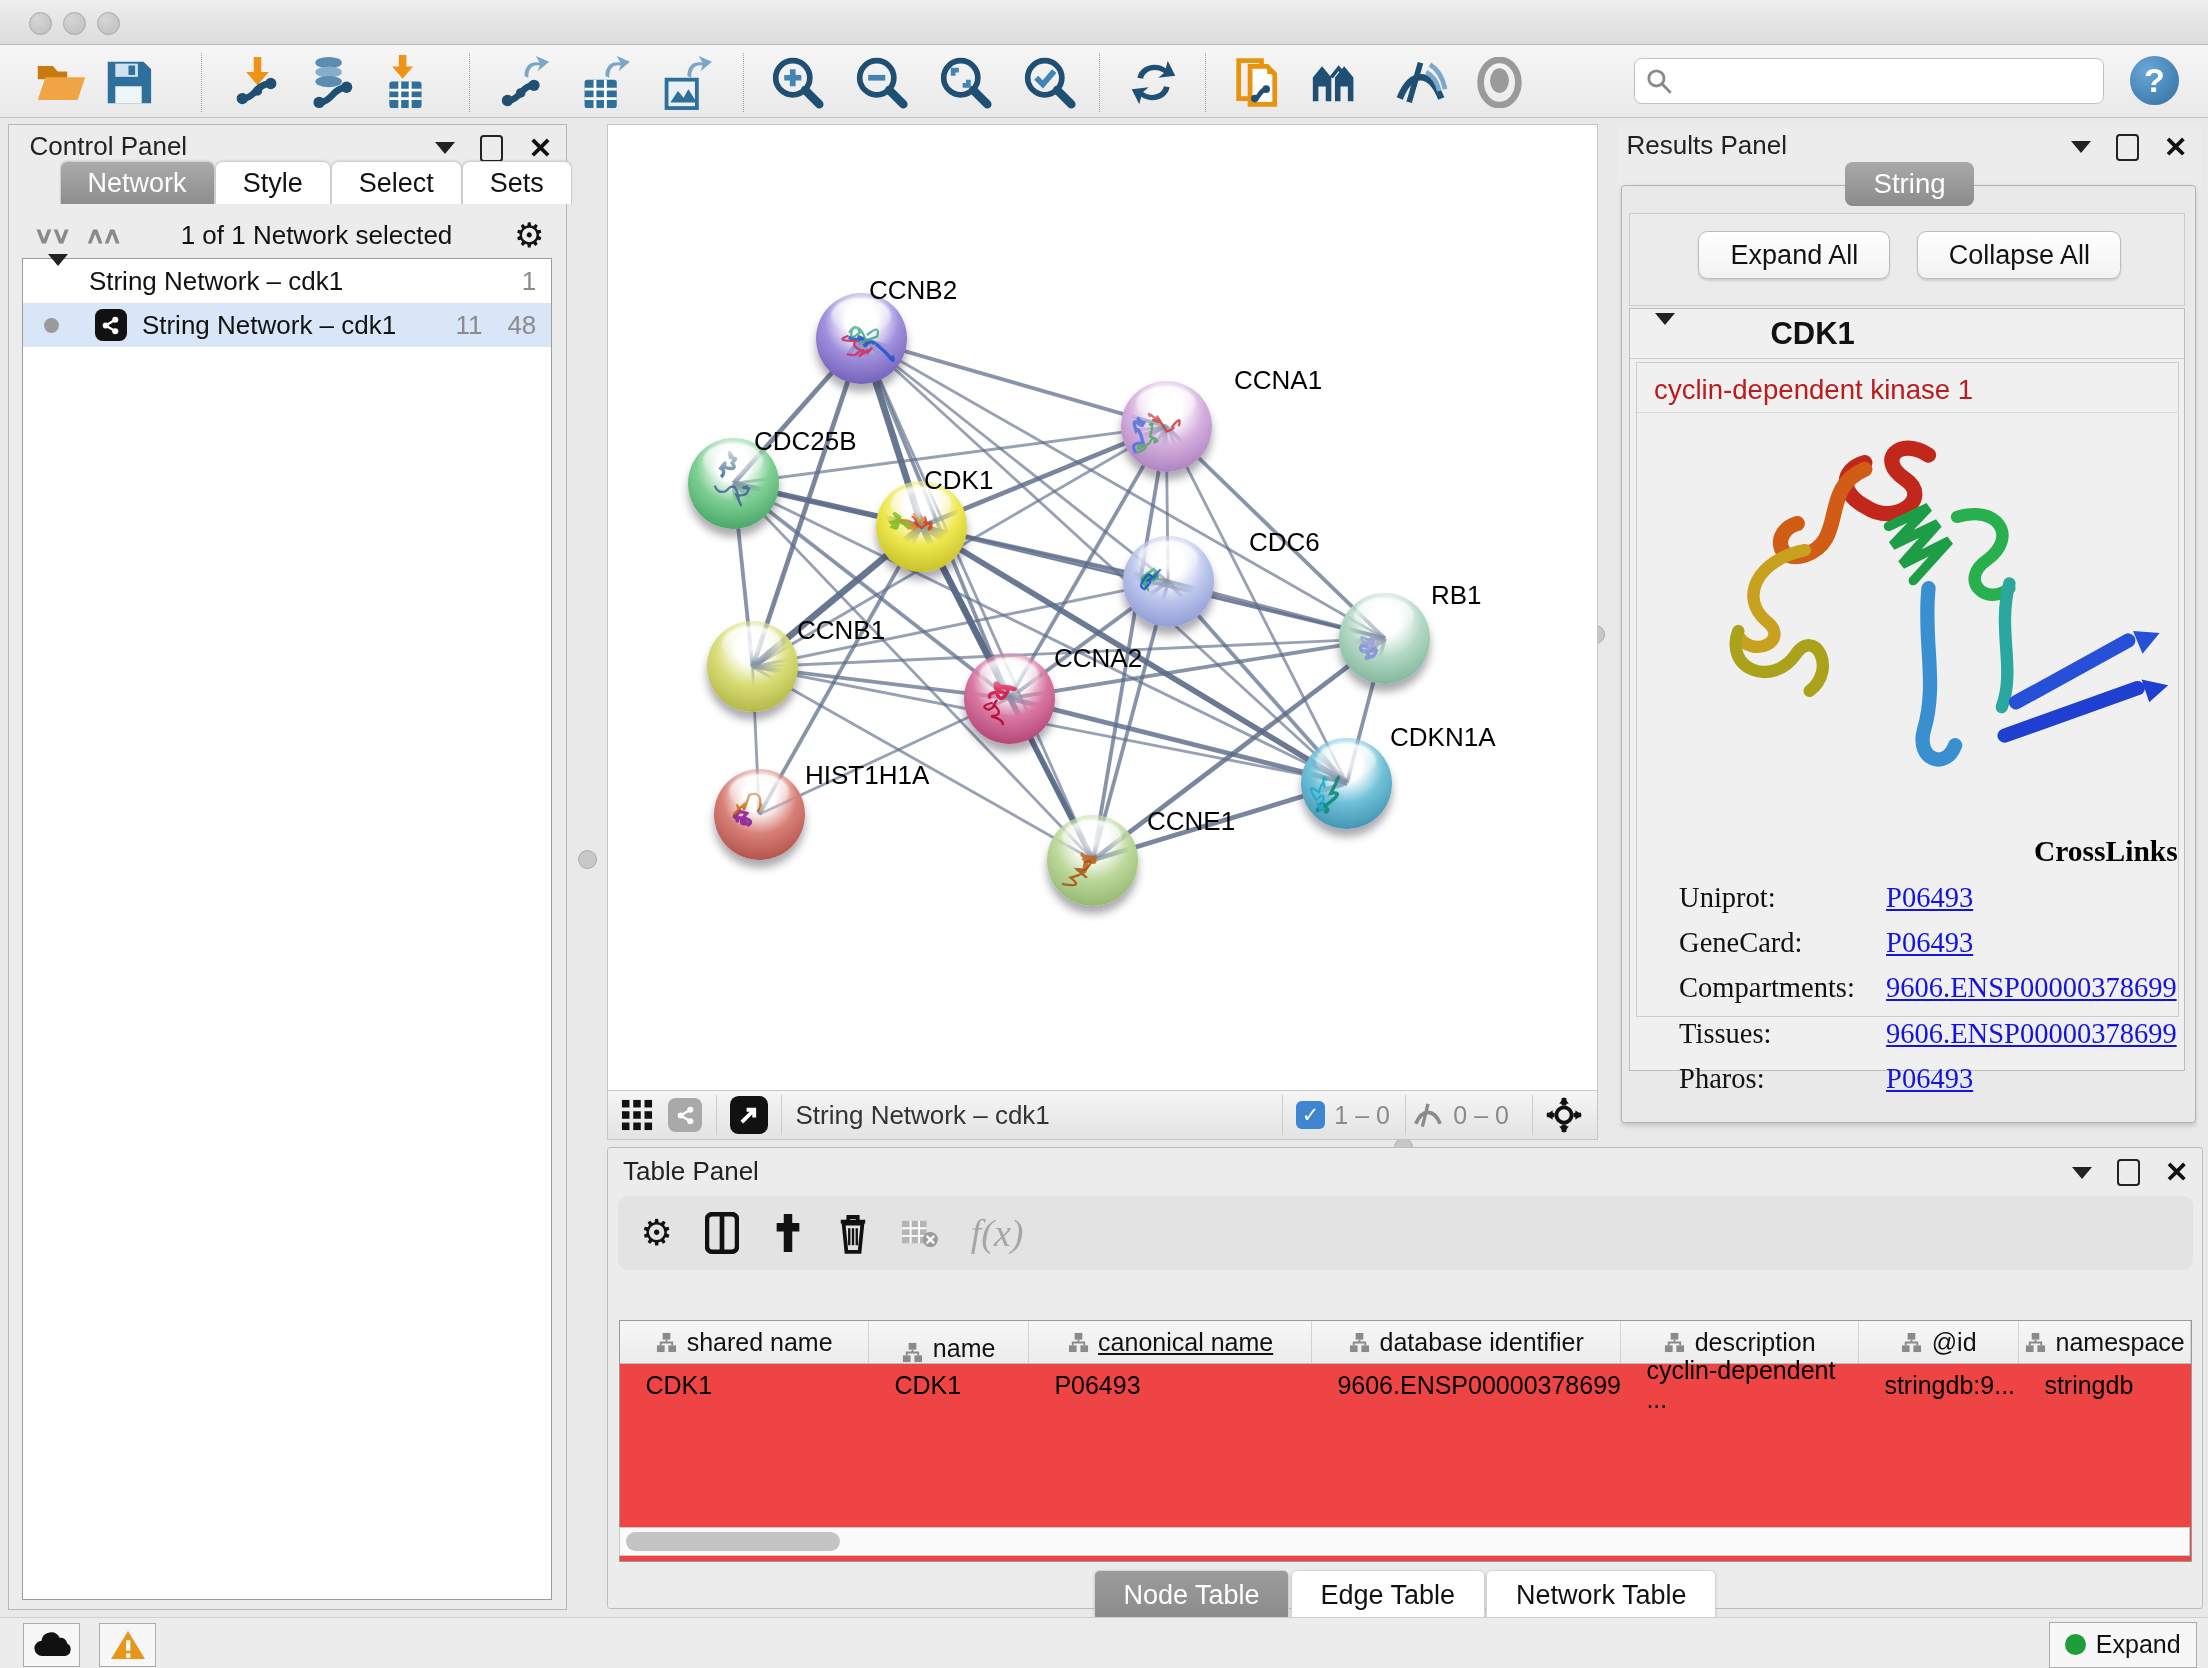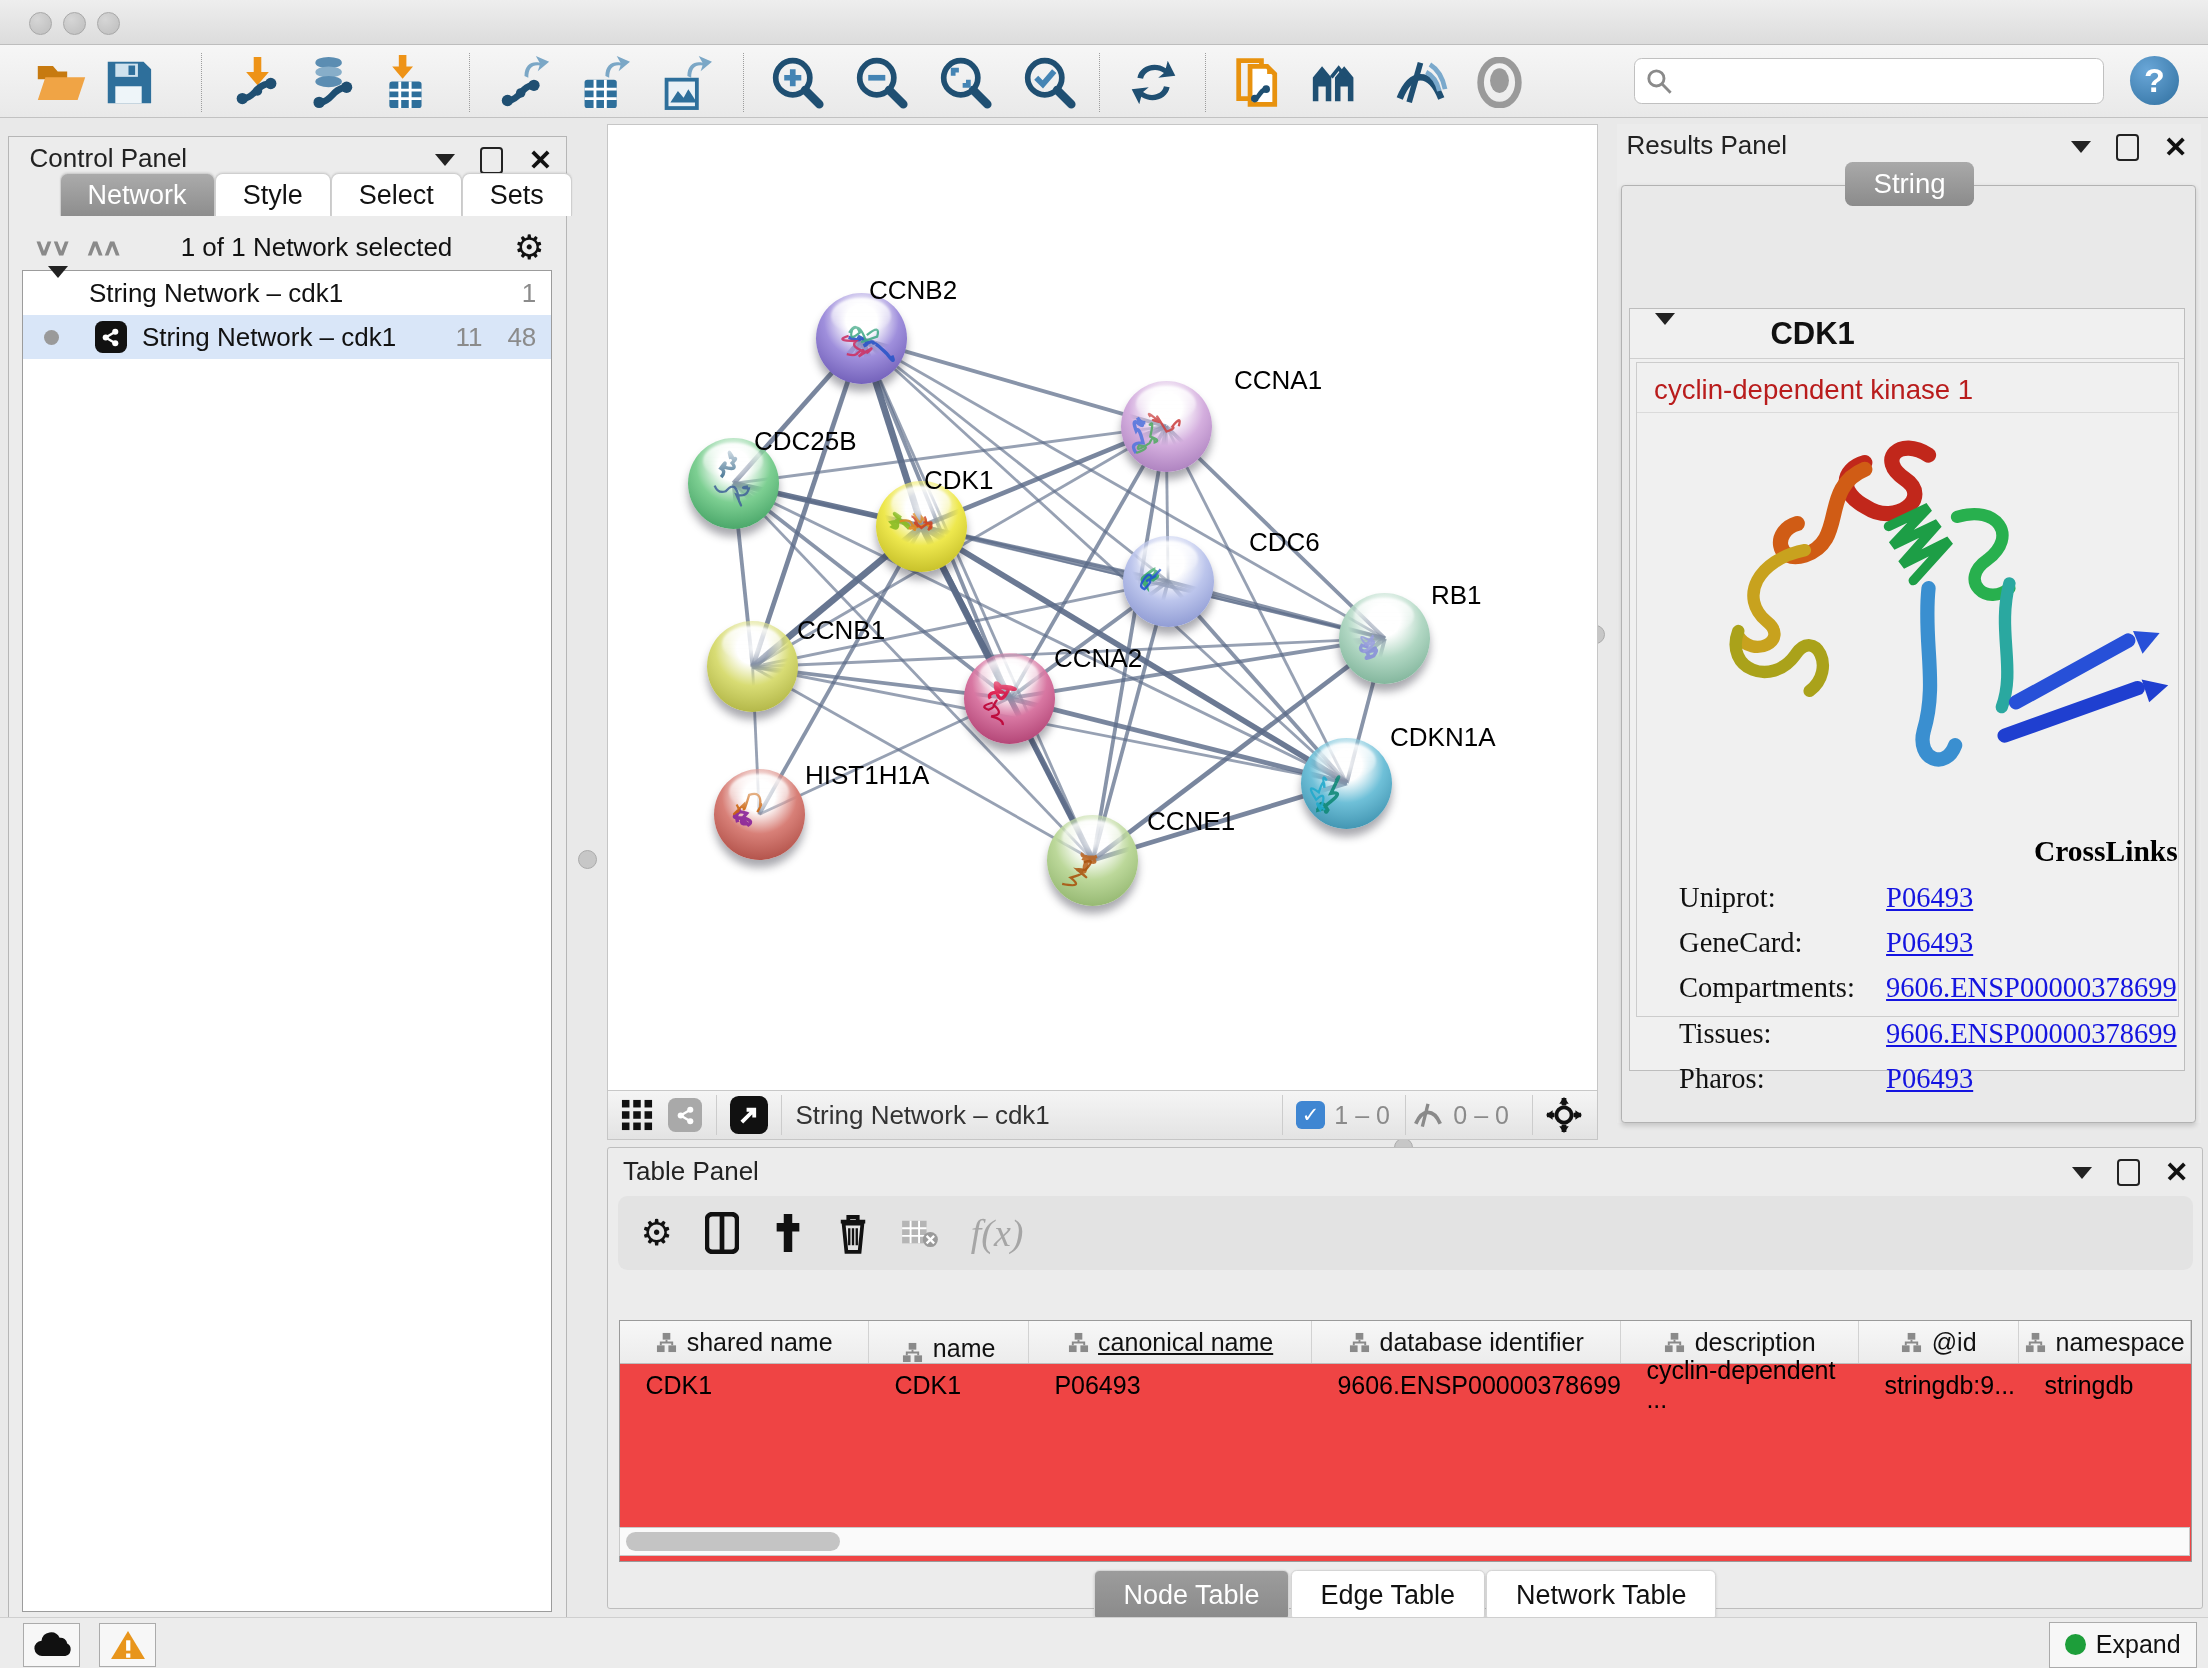--- a/index.html
+++ b/index.html
@@ -22,21 +22,21 @@
   .helpbtn{position:absolute;left:2130px;top:11.4px;width:49px;height:49px;border-radius:50%;
     background:radial-gradient(circle at 35% 30%,#6aa7d8,#2f6f9f);color:#fff;font-size:34px;font-weight:bold;
     display:flex;align-items:center;justify-content:center;}
   
   .panel-title{font-size:26px;color:#222;}
   .panel-ctrls{position:absolute;right:13.3px;top:0;display:flex;gap:25px;align-items:center;font-size:25px;color:#111;}
   .tri-down{width:0;height:0;border-left:10.5px solid transparent;border-right:10.5px solid transparent;border-top:12.4px solid #222;}
   .float-sq{width:19px;height:23px;border:2.9px solid #222;border-radius:3.8px;}
   .close-x{font-size:28.5px;font-weight:bold;color:#111;line-height:23px;}
   
-  .control-panel{position:absolute;left:7.6px;top:136px;width:559px;height:1486px;background:#ececec;
+  .control-panel{position:absolute;left:7.6px;top:124px;width:559px;height:1486px;background:#ececec;
     border:1px solid #b6b6b6;box-sizing:border-box;}
   .cp-tabs{position:absolute;left:51px;top:36px;height:42px;display:flex;}
   .tab{height:42px;padding:0 27px;display:flex;align-items:center;justify-content:center;font-size:27px;
     background:#fff;color:#111;border:1px solid #cfcfcf;border-bottom:none;border-radius:7.6px 7.6px 0 0;box-shadow:0 -1px 1.9px rgba(0,0,0,.08);}
   .tab.active{background:linear-gradient(#ababab,#8d8d8d);color:#fff;}
   .cp-sub{position:absolute;left:0;top:88px;width:100%;height:44px;display:flex;align-items:center;}
   .chev{color:#8a8a8a;font-size:28.5px;font-weight:bold;letter-spacing:-3.8px;}
   .gear{font-size:34px;color:#111;}
   .cp-list{position:absolute;left:13.3px;top:133px;right:13.3px;bottom:9.5px;background:#fff;border:1.9px solid #9c9c9c;}
   .cp-row{height:44px;display:flex;align-items:center;font-size:26px;color:#111;}
@@ -536,20 +536,24 @@
   <div style="position:relative;height:36px;">
     <span class="panel-title" style="position:absolute;left:9.5px;top:5.7px">Results Panel</span>
     <div class="panel-ctrls" style="top:9.5px">
       <span class="tri-down"></span>
       <span class="float-sq"></span>
       <span class="close-x">✕</span>
     </div>
   </div>
   <div class="rp-tab">String</div>
   <div class="rp-box">
+    <div class="rp-btnrow">
+      <div class="rp-btn" style="left:68px;width:190px">Expand All</div>
+      <div class="rp-btn" style="left:287px;width:202px">Collapse All</div>
+    </div>
     <div class="rp-section">
       <div class="rp-sec-head">
         <span style="margin-left:25px"><span class="tri-down"></span></span>
         <span class="rp-gene">CDK1</span>
       </div>
       <div style="position:absolute;left:5.7px;top:53px;right:5.7px;bottom:53px;background:#f0f0f0;border:1px solid #cccccc;">
         <div class="rp-desc">cyclin-dependent kinase 1</div>
 
         <svg width="533" height="409" viewBox="0 0 560 430" style="margin:3.8px 0 0 5.7px">
           <g fill="none" stroke-linecap="round">

